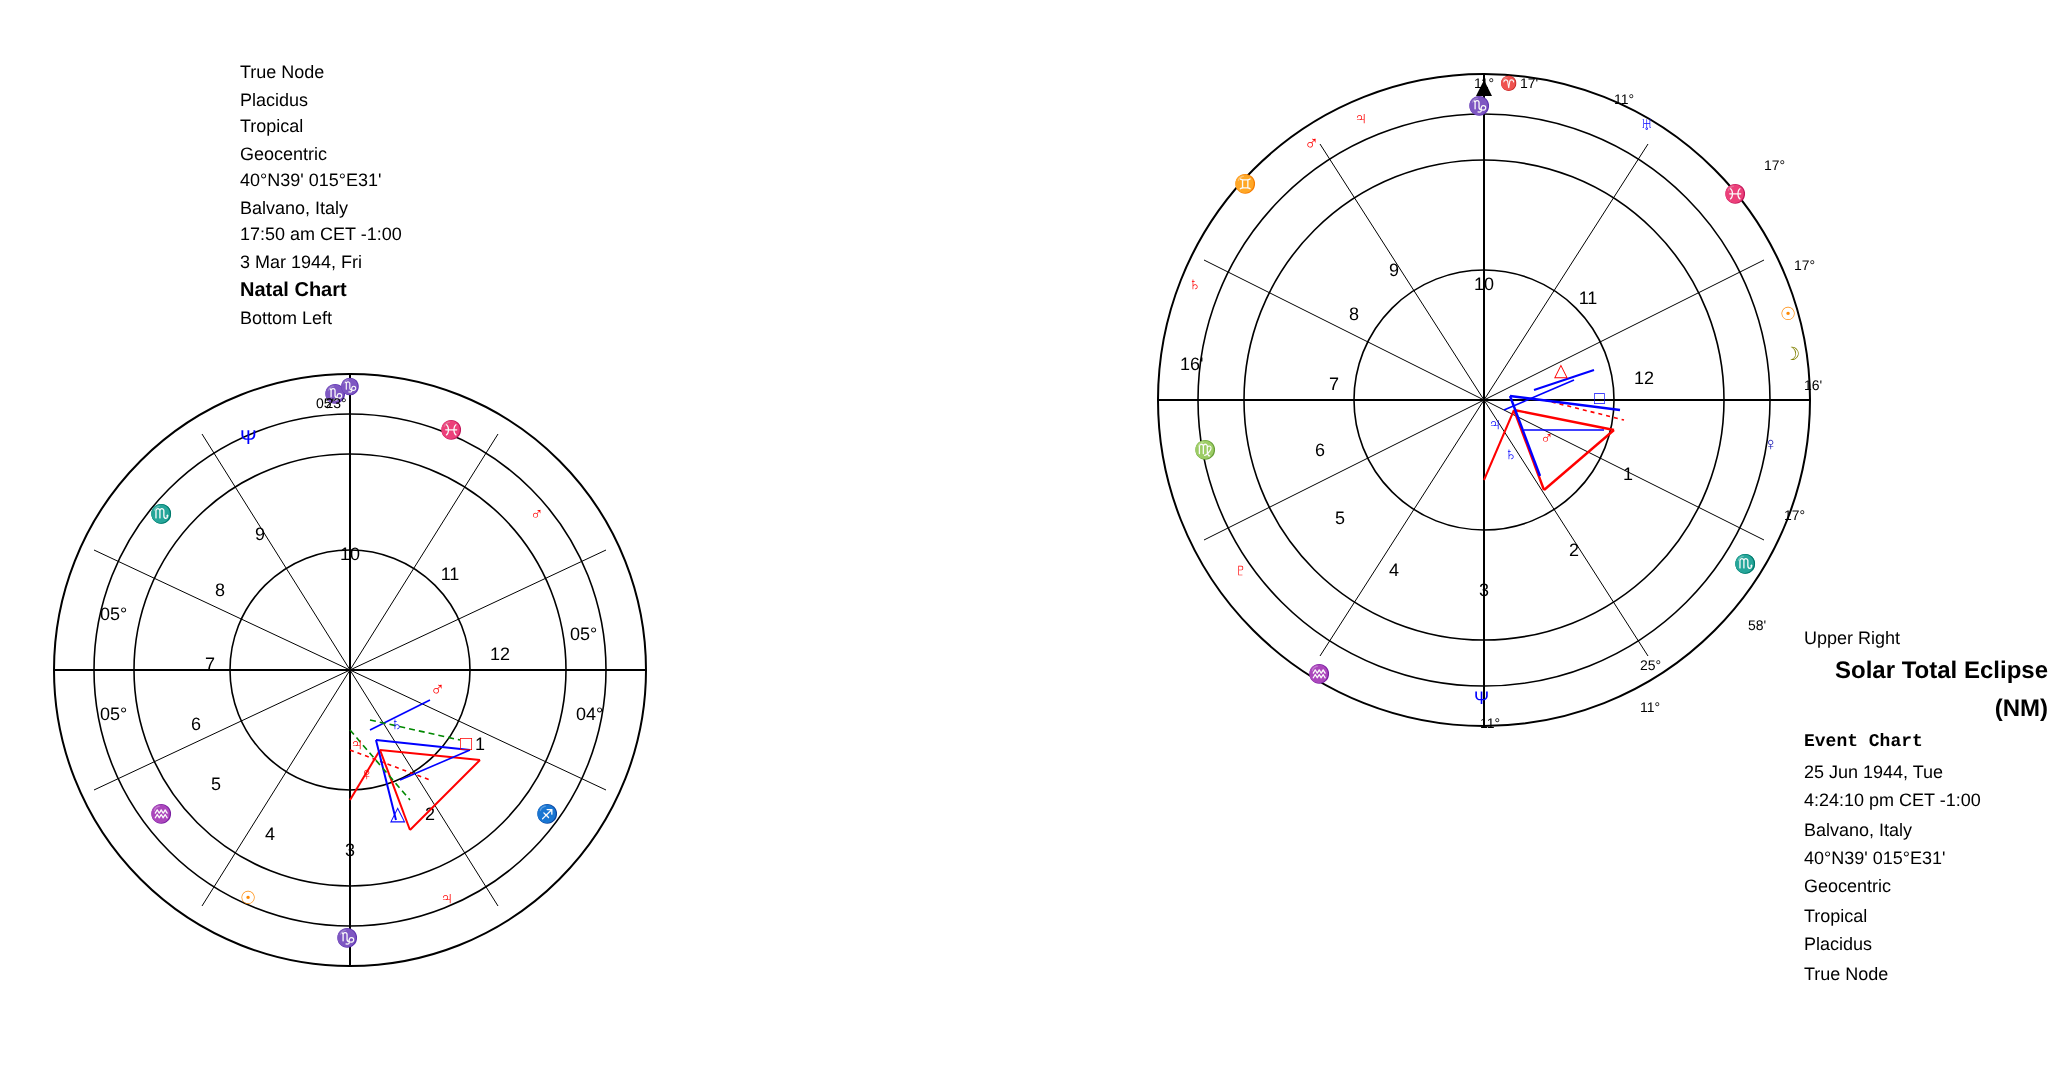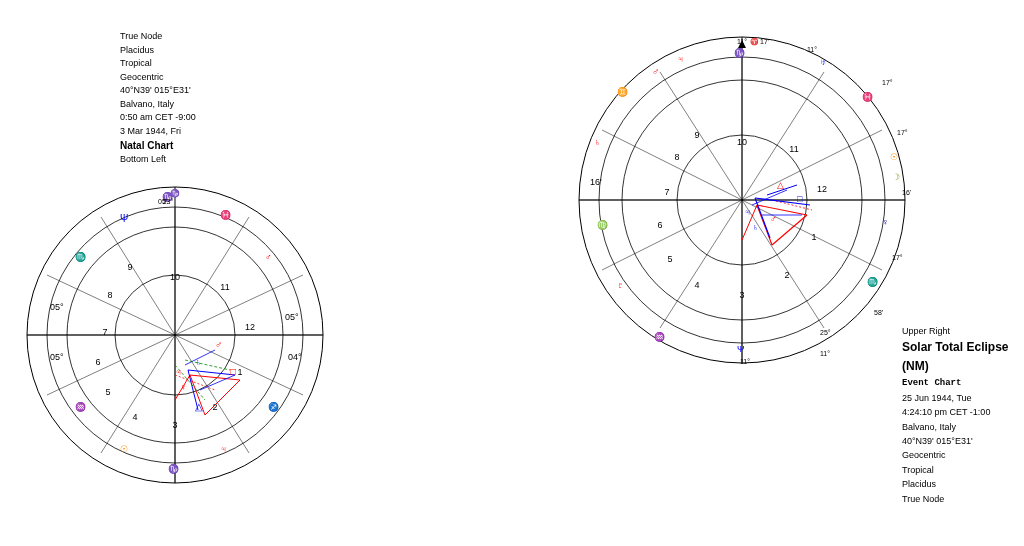--- a/index.html
+++ b/index.html
@@ -63,55 +63,56 @@
     .chart-svg-right {
       position: absolute;
       top: 30px;
       left: 60px;
       width: 340px;
       height: 340px;
     }
 
     .chart-info-right {
       position: absolute;
-      bottom: 40px;
+      bottom: 52px;
       left: 390px;
       font-size: 9px;
       line-height: 1.6;
       color: #000;
     }
 
     .chart-info-right .bold {
       font-weight: bold;
     }
 
     .chart-info-right .title {
       font-weight: bold;
       font-size: 11px;
+      text-align: right;
     }
 
     svg text {
       font-family: Arial, sans-serif;
     }
   </style>
 </head>
 <body>
 
 <div class="chart-container">
 
   <div class="left-panel">
 
     <div class="chart-info-left">
       <div>True Node</div>
       <div>Placidus</div>
       <div>Tropical</div>
       <div>Geocentric</div>
       <div>40°N39' 015°E31'</div>
       <div>Balvano, Italy</div>
-      <div>0:50 am  CET -9:00</div>
+      <div>17:50 am  CET -1:00</div>
       <div>3 Mar 1944, Fri</div>
       <div class="natal-label">Natal Chart</div>
       <div>Bottom Left</div>
     </div>
 
     <svg class="chart-svg-left" viewBox="0 0 310 310" xmlns="http://www.w3.org/2000/svg">
 
       <circle cx="155" cy="155" r="148" fill="none" stroke="#000" stroke-width="1"></circle>
 
       <circle cx="155" cy="155" r="128" fill="none" stroke="#000" stroke-width="0.8"></circle>

